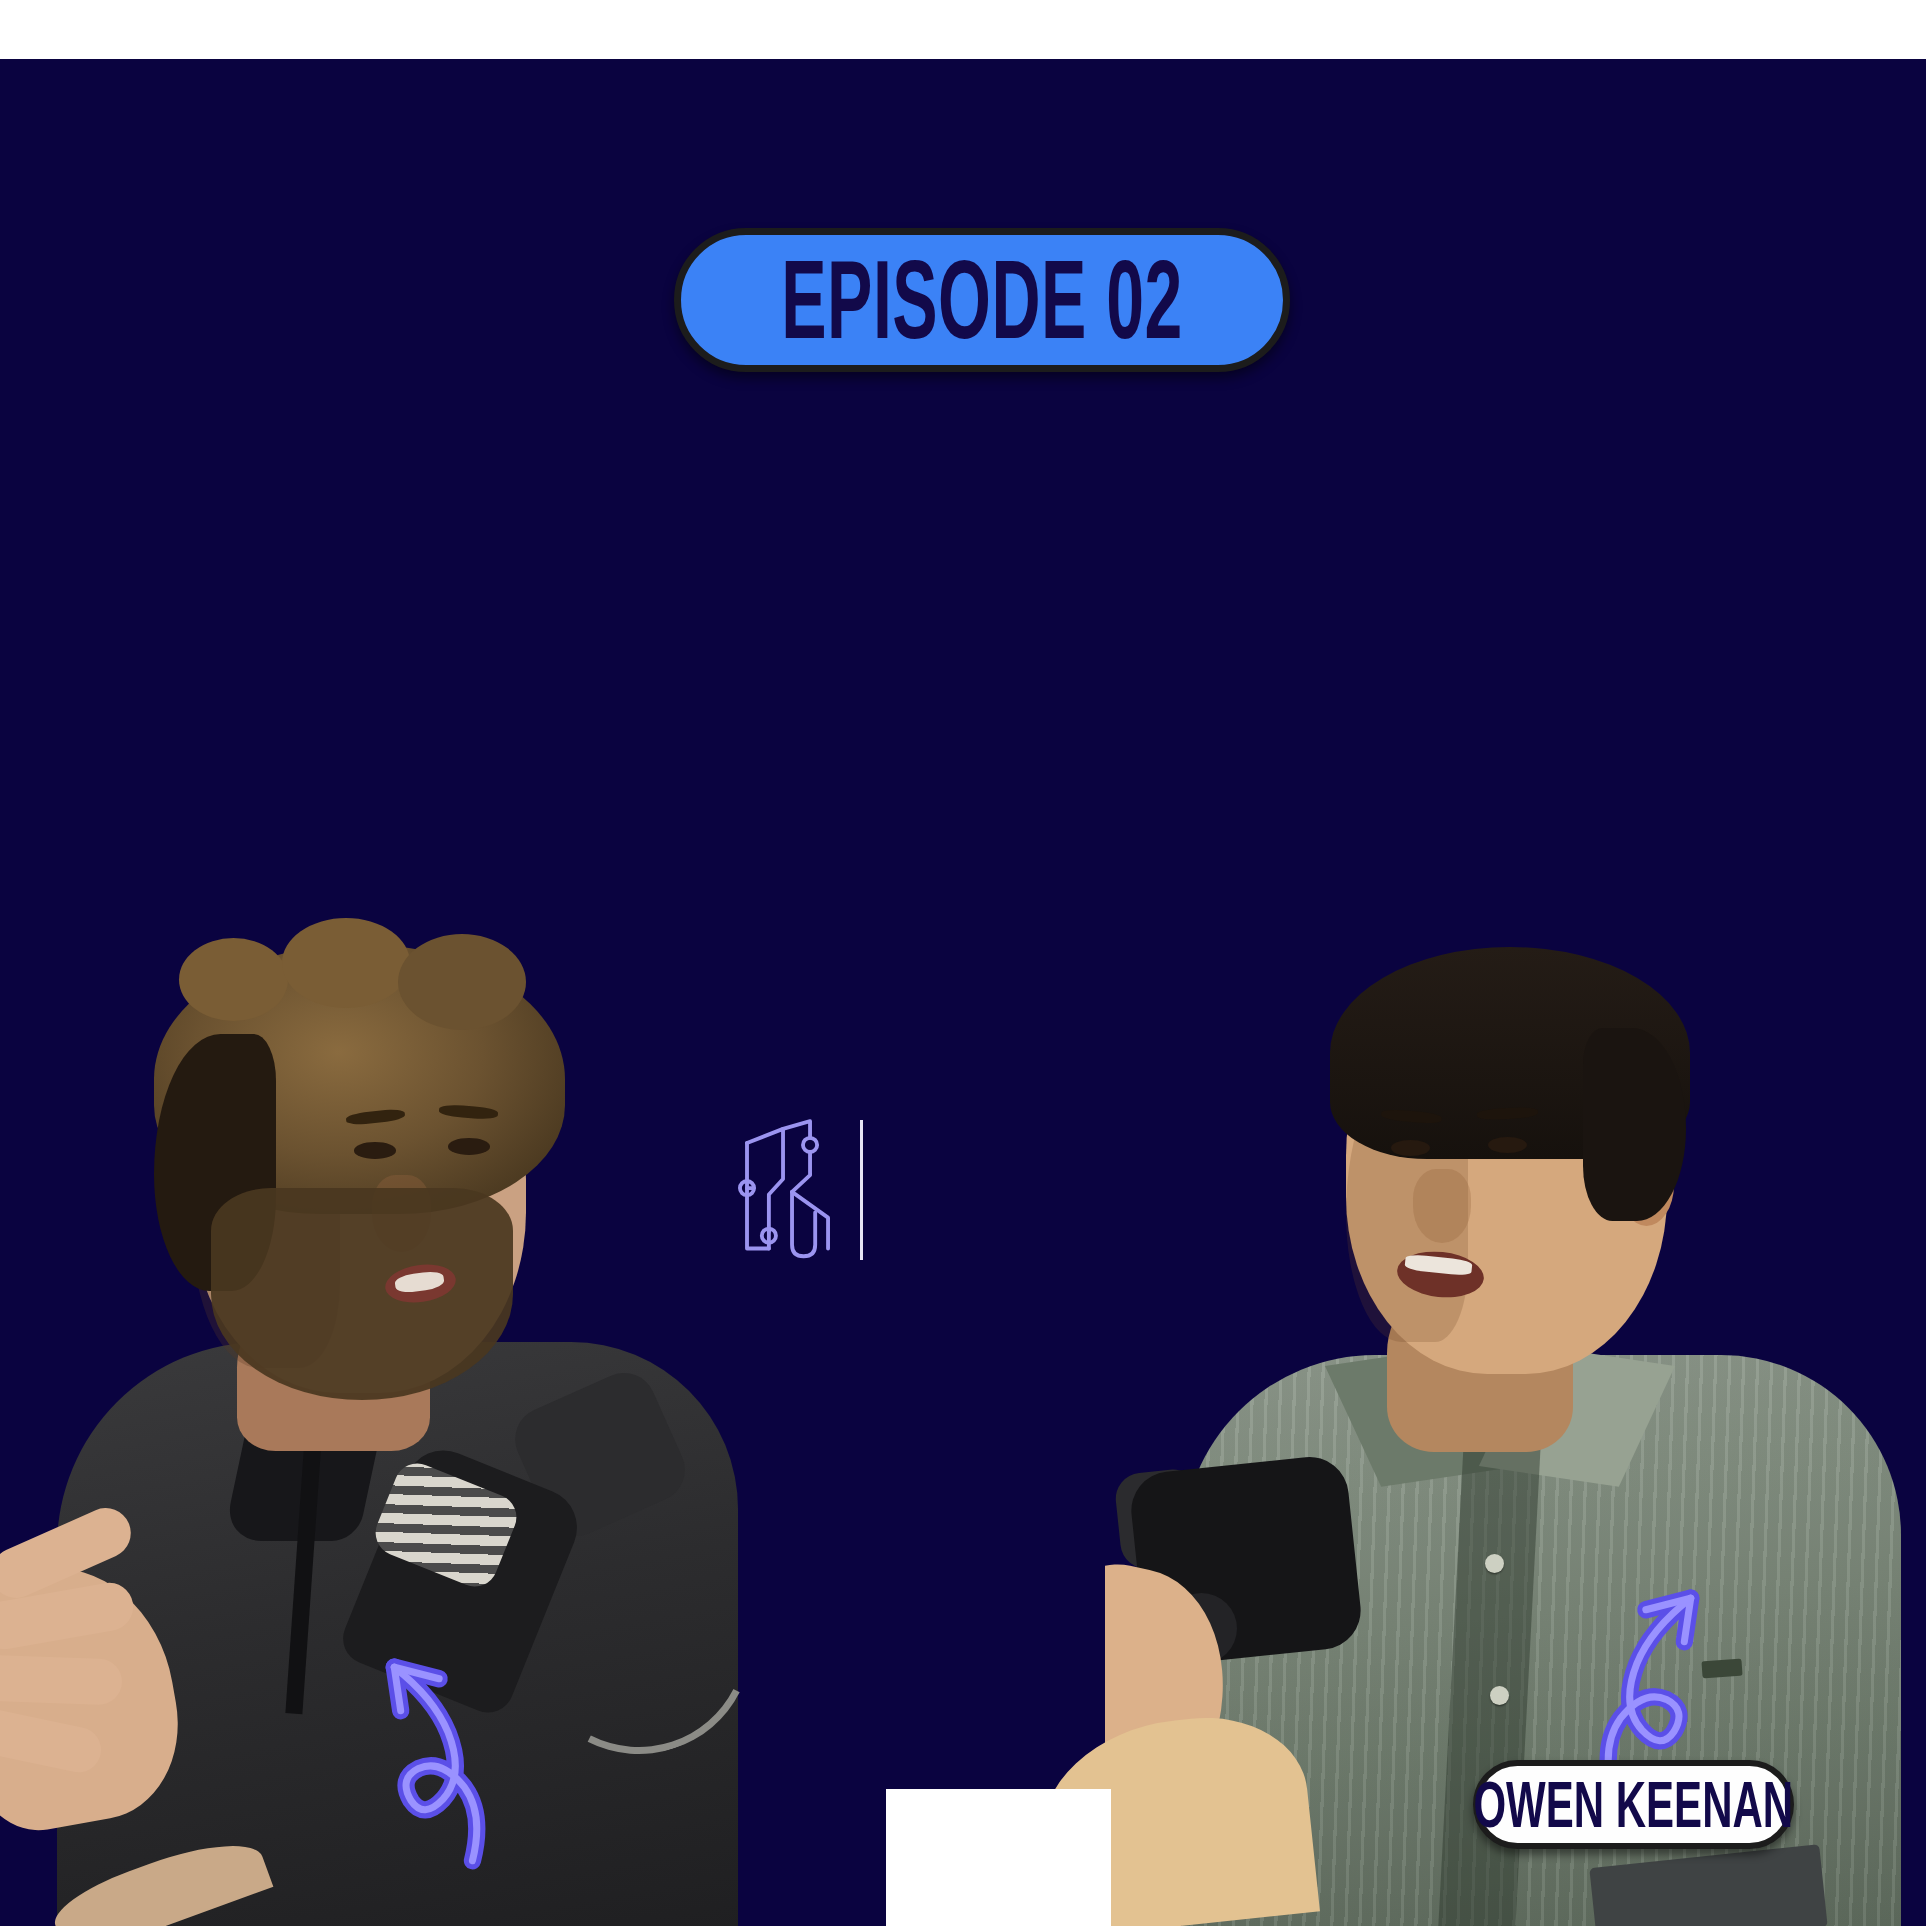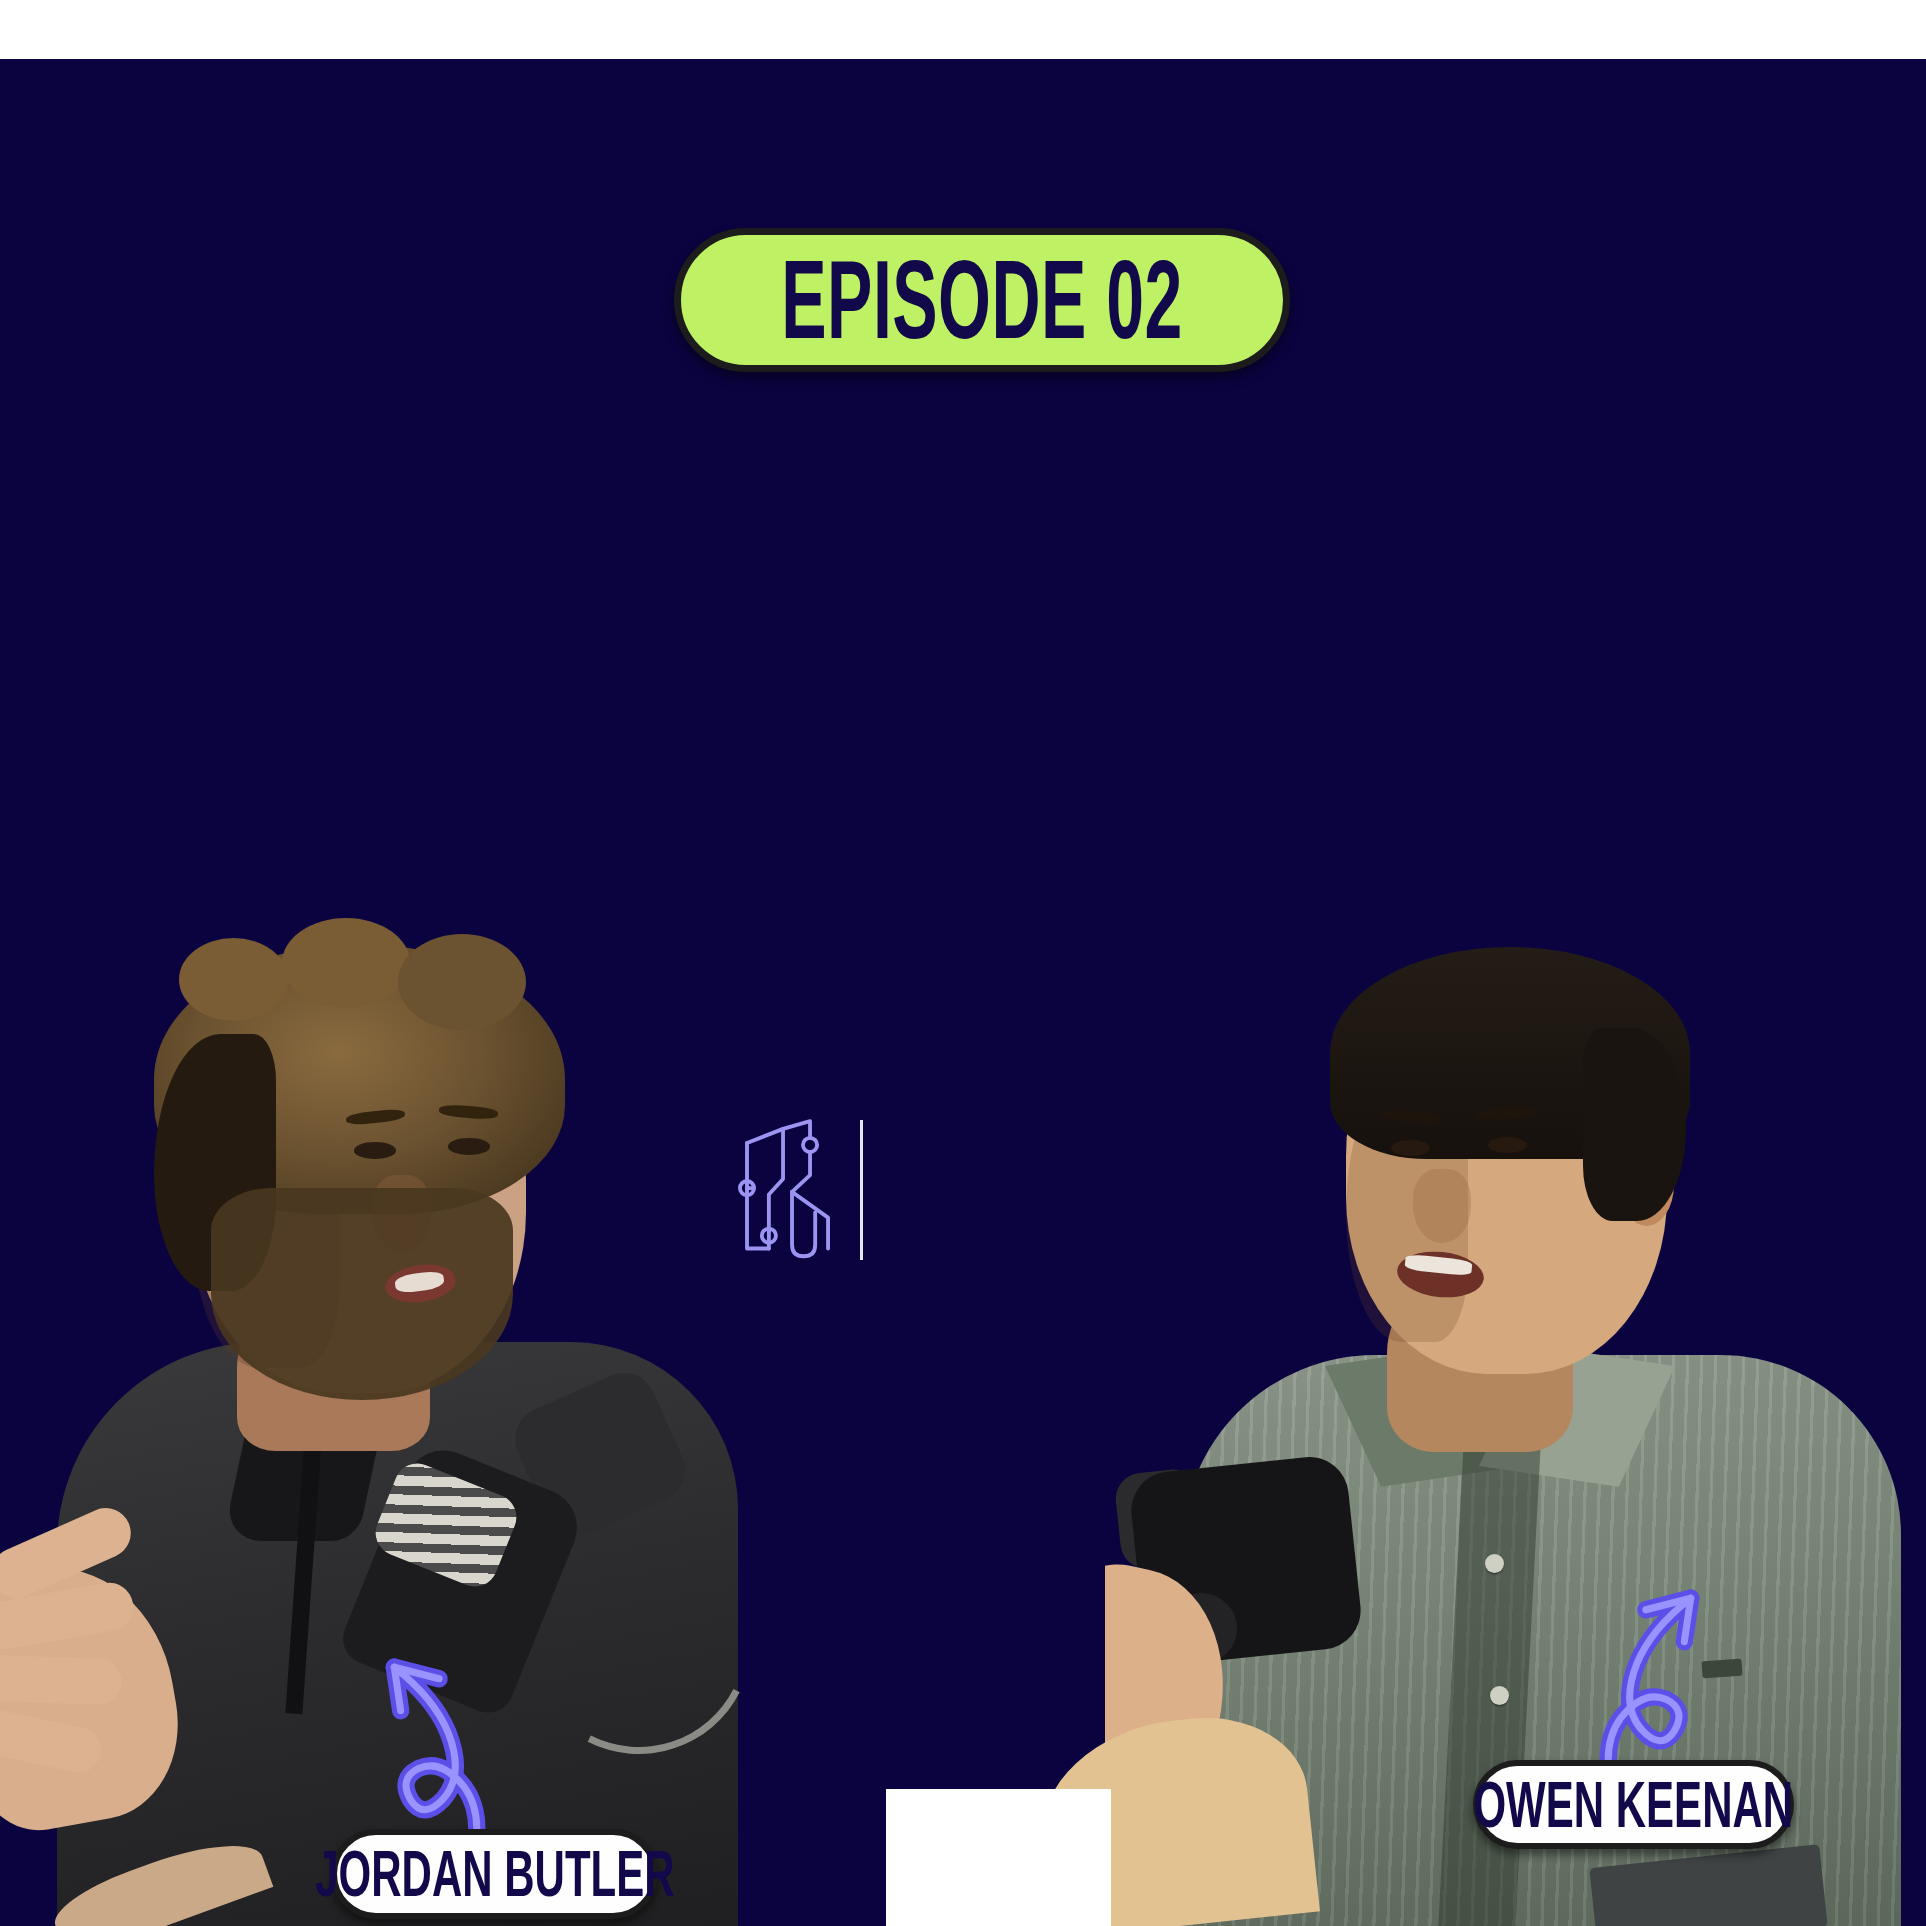--- a/index.html
+++ b/index.html
@@ -487,21 +487,21 @@
     transform: rotate(-20deg);
   }
 
   
   .episode-badge {
     position: absolute;
     left: 674px;
     top: 228px;
     width: 616px;
     height: 144px;
-    background: #bef264;
+    background: #3b82f6;
     border: 7px solid #1c1c1c;
     border-radius: 77px;
     display: flex;
     align-items: center;
     justify-content: center;
     box-sizing: border-box;
     box-shadow: 0 6.4px 11.6px rgba(0,0,0,.45);
   }
   .episode-badge span {
     font-family: "Liberation Sans Narrow", "Liberation Sans", sans-serif;
@@ -768,21 +768,18 @@
         <path d="M66 48 L136 66"></path>
       </g>
       <g fill="none" stroke="#9a92ff" stroke-width="11" stroke-linecap="round" stroke-linejoin="round">
         <path d="M188 350 Q206 278 176 236 Q140 190 104 206 Q72 222 92 256 Q112 286 142 254 Q176 216 150 150 Q128 96 66 48"></path>
         <path d="M66 48 L76 116"></path>
         <path d="M66 48 L136 66"></path>
       </g>
     </g>
   </svg>
 
-  <div class="name-badge badge-jordan">
-    <span>JORDAN BUTLER</span>
-  </div>
   <div class="name-badge badge-owen">
     <span>OWEN KEENAN</span>
   </div>
 
 </div>
 
 
 </body></html>

